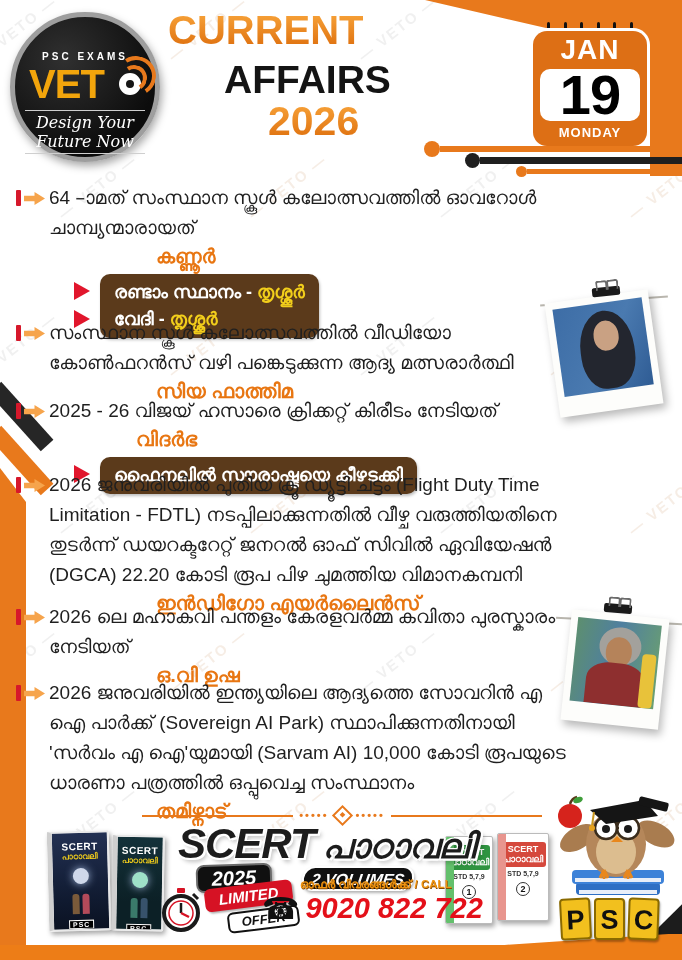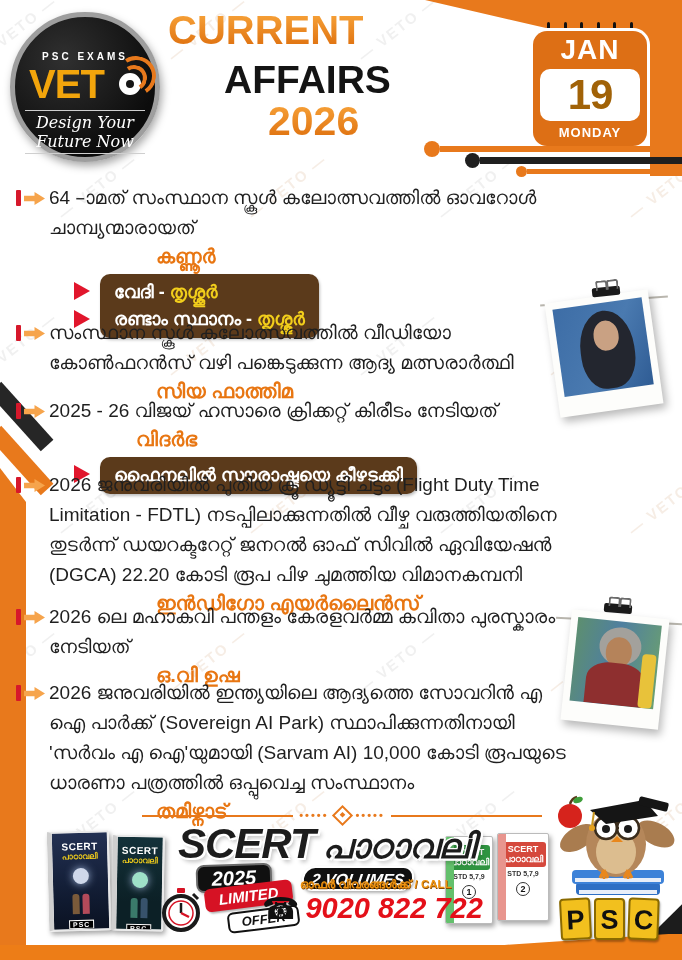--- a/index.html
+++ b/index.html
@@ -36,21 +36,21 @@
   .t2{position:absolute;left:224px;top:58px;font-size:39px;font-weight:800;color:#141414;}
   .t3{position:absolute;left:268px;top:98px;font-size:41px;}
   
   .cal{position:absolute;left:533px;top:22px;width:114px;height:126px;}
   .rings{position:absolute;top:0;left:14px;right:14px;display:flex;justify-content:space-between;}
   .rings i{width:3px;height:13px;background:#111;border-radius:2px;}
   .cal-body{position:absolute;top:9px;left:0;width:114px;height:115px;background:#DD6F15;
         border-radius:14px;box-shadow:0 0 0 3px #fff;}
   .cal-month{color:#fff;font-size:28px;font-weight:800;text-align:center;line-height:38px;letter-spacing:1px;}
   .cal-mid{background:#fff;border-radius:10px;margin:0 7px;height:52px;}
-  .cal-day{font-size:42px;font-weight:800;color:#a16207;line-height:52px;text-align:center;letter-spacing:-1px;}
+  .cal-day{font-size:56px;font-weight:800;color:#000000;line-height:52px;text-align:center;letter-spacing:-1px;}
   .cal-week{color:#fff;font-size:13px;font-weight:700;text-align:center;line-height:24px;letter-spacing:1px;}
   
   .dl{position:absolute;}
   .dl i{position:absolute;border-radius:50%;}
   .dl1{left:440px;top:146px;width:242px;height:6px;background:#E8791C;}
   .dl1 i{left:-16px;top:-5px;width:16px;height:16px;background:#E8791C;}
   .dl2{left:480px;top:157px;width:202px;height:7px;background:#1f1f1f;}
   .dl2 i{left:-15px;top:-4px;width:15px;height:15px;background:#1f1f1f;}
   .dl3{left:527px;top:169px;width:155px;height:5px;background:#E8791C;}
   .dl3 i{left:-11px;top:-3px;width:11px;height:11px;background:#E8791C;}
@@ -247,22 +247,22 @@
           <span class="b-bar"></span>
           <span class="b-hand"></span>
         </span>
       <span>64 –ാമത് സംസ്ഥാന സ്കൂൾ കലോത്സവത്തിൽ ഓവറോൾ ചാമ്പ്യന്മാരായത്</span>
     </div>
     <div class="ans" data-interactable="false">കണ്ണൂർ</div>
     <div class="subwrap" data-interactable="false">
       <span class="arrow" style="top:8px" data-interactable="false"></span>
       <span class="arrow" style="top:36px" data-interactable="false"></span>
       <div class="subbox">
+        <div data-interactable="false"><span>രണ്ടാം സ്ഥാനം - </span><span class="val">തൃശ്ശൂർ</span></div>
         <div data-interactable="false"><span>വേദി - </span><span class="val">തൃശ്ശൂർ</span></div>
-        <div data-interactable="false"><span>രണ്ടാം സ്ഥാനം - </span><span class="val">തൃശ്ശൂർ</span></div>
       </div>
     </div>
   </div>
 
   <div class="item" id="i2" data-interactable="false">
     <div class="q" data-interactable="false">
       <span class="bullet" data-interactable="false">
           <span class="b-bar"></span>
           <span class="b-hand"></span>
         </span>

